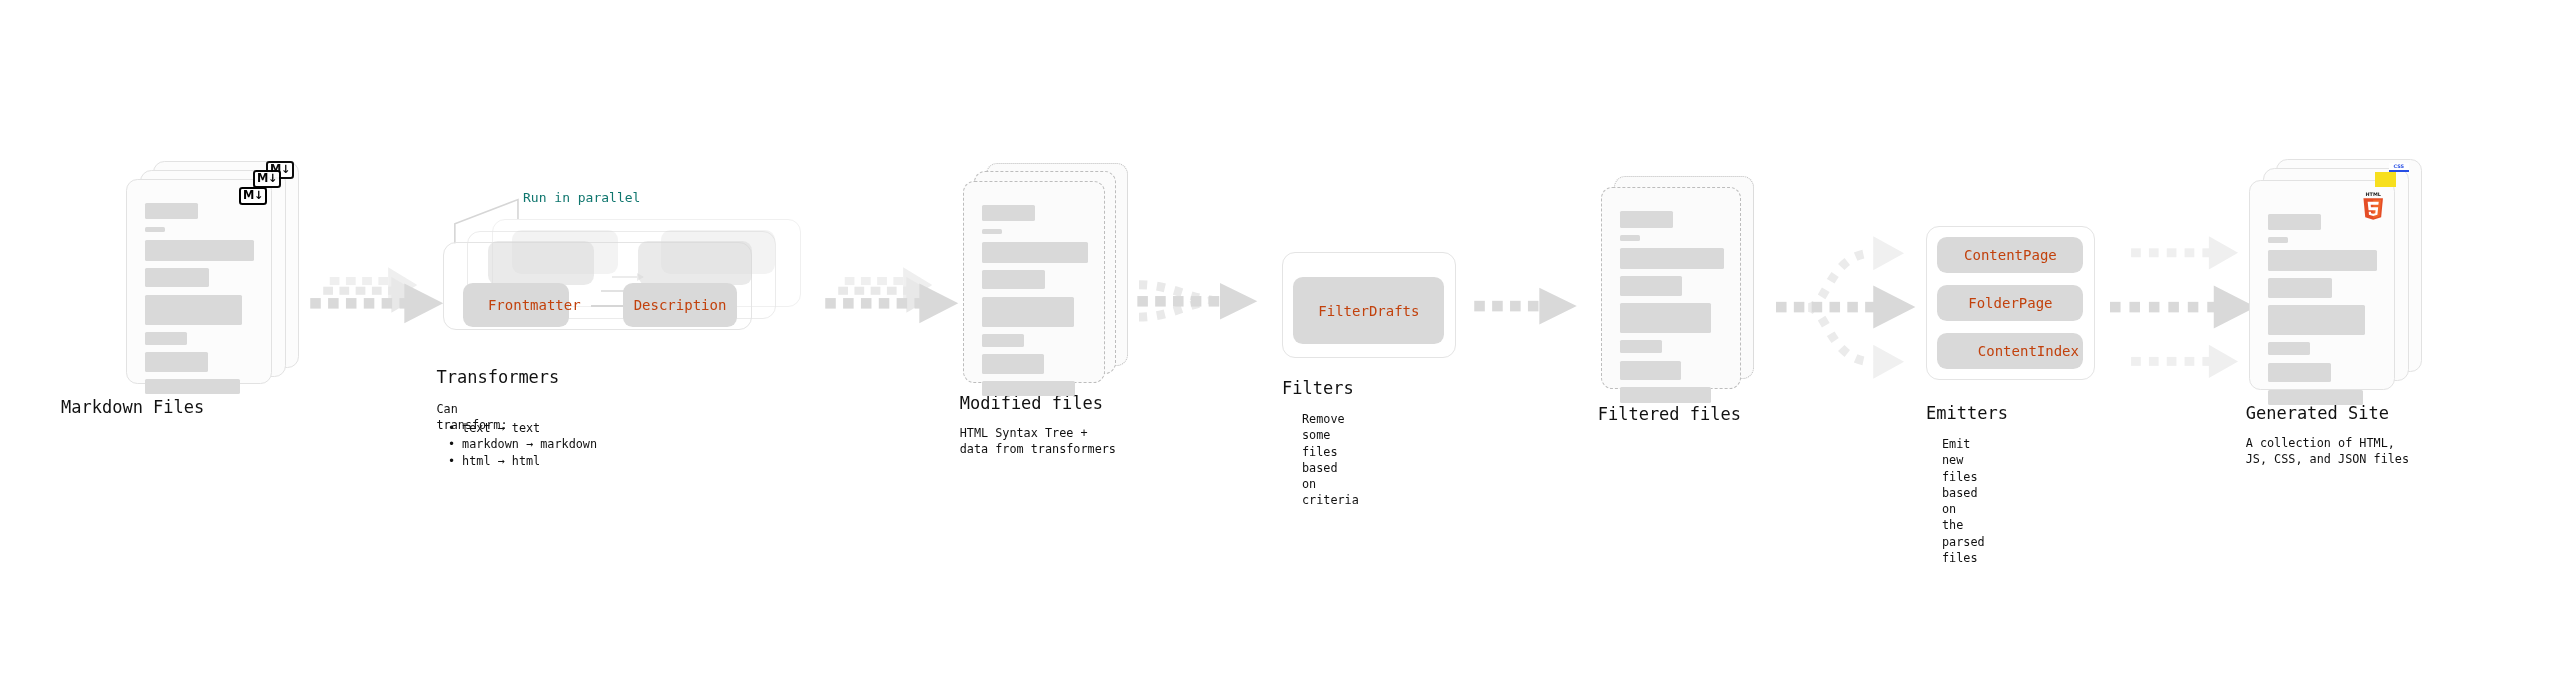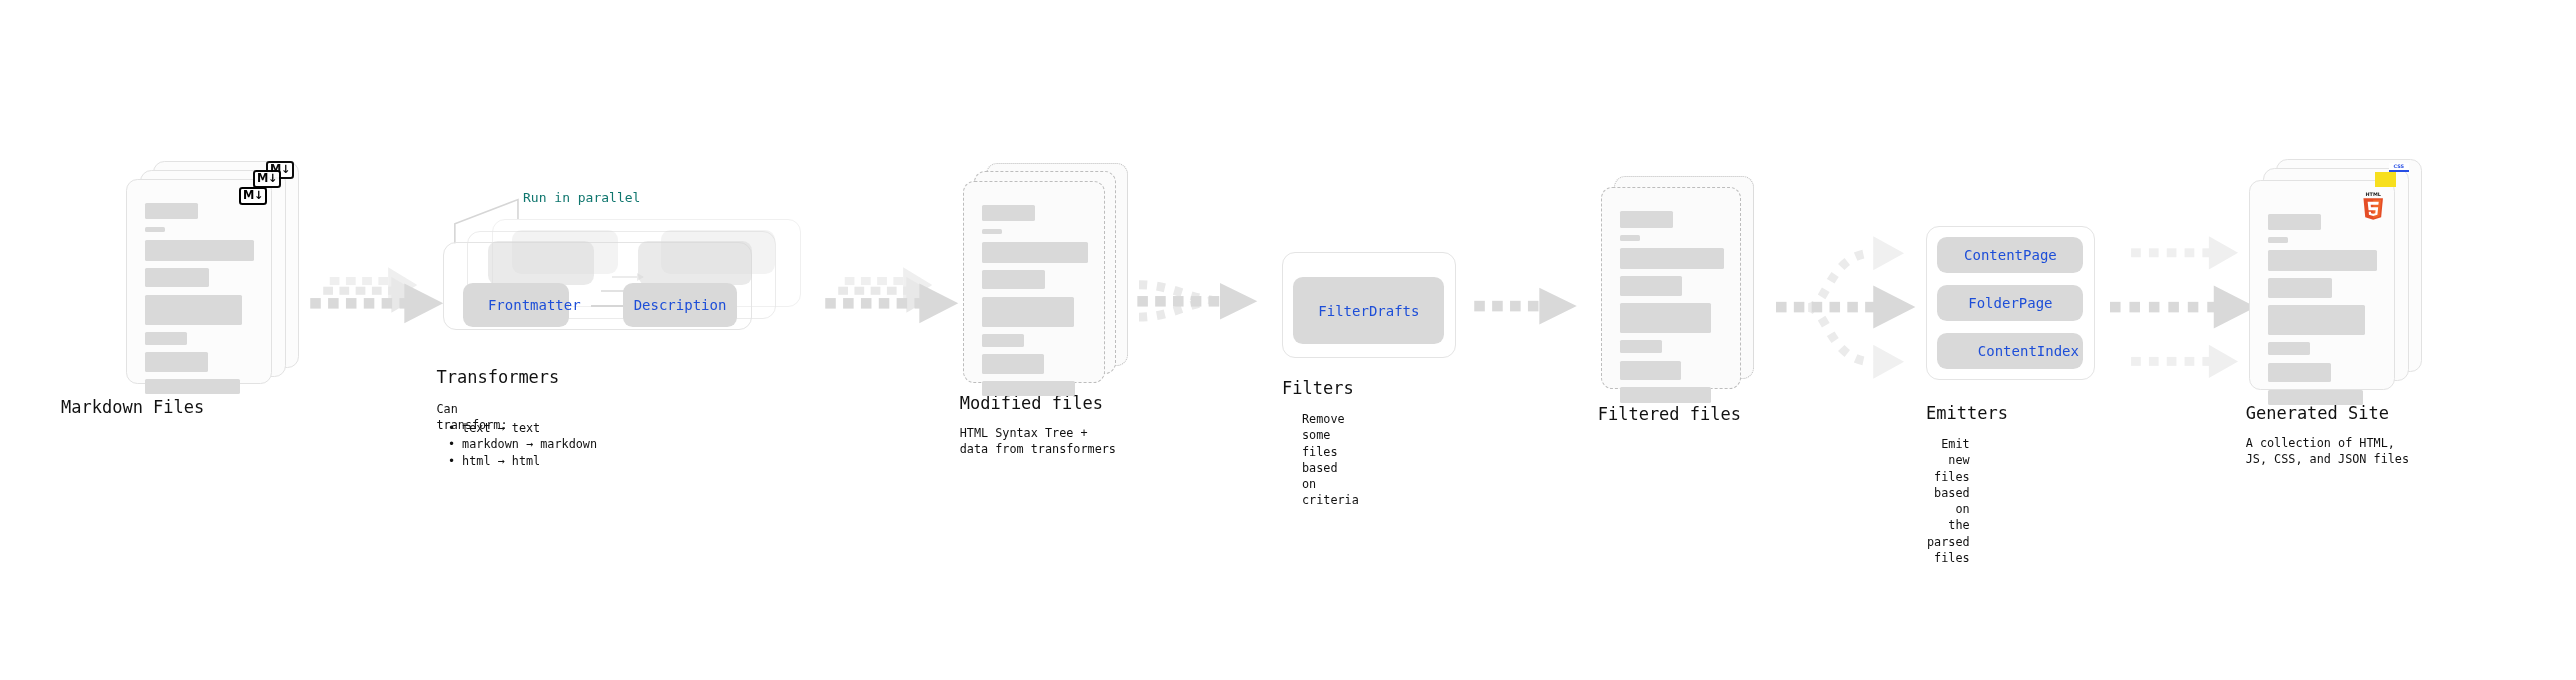--- a/index.html
+++ b/index.html
@@ -67,21 +67,21 @@
     position: absolute;
     border: 1.6px solid #e4e4e4;
     border-radius: 13px;
     background: transparent;
   }
   .chip {
     position: absolute;
     background: #d9d9d9;
     border-radius: 9.8px;
     display: flex; align-items: center; justify-content: center;
-    font-size: 14px; color: #1d4ed8; white-space: nowrap;
+    font-size: 14px; color: #c2410c; white-space: nowrap;
     font-family: "DejaVu Sans Mono", "Liberation Mono", monospace;
   }
   .chip.ghost1 { opacity: 0.55; }
   .chip.ghost2 { opacity: 0.32; }
 
   .thinarrow { position: absolute; height: 1.6px; background: #d6d6d6; }
   .thinarrow:after {
     content: ""; position: absolute; right: -0.8px; top: -3.3px;
     border-left: 7.3px solid #d6d6d6;
     border-top: 4.1px solid transparent;
@@ -332,21 +332,21 @@
       </g>
     </svg>
   </div>
 
   <div class="node" style="left:1926px; top:226px;">
     <div class="groupbox" style="left:0px; top:0px; width:169px; height:154px; background:#ffffff;"></div>
     <div class="chip" style="left:11.4px; top:11.4px;  width:146px; height:36px;">ContentPage</div>
     <div class="chip" style="left:11.4px; top:59px;  width:146px; height:36px;">FolderPage</div>
     <div class="chip" style="left:11.4px; top:107px; width:146px; height:36px;padding-left:36px;">ContentIndex</div>
     <div class="title" style="left:0px; top:177px;">Emitters</div>
-    <div class="subtitle" style="left:1px; top:210px;text-align:right;">Emit new files based on
+    <div class="subtitle" style="left:16px; top:210px;">Emit new files based on
 the parsed files</div>
   </div>
 
   <div class="arrowgrp" style="left:2110px; top:226px;">
     <svg width="154" height="163" viewBox="0 0 190 200">
       <g fill="#efefef">
         <rect x="26" y="27" width="12" height="11"></rect>
           <rect x="48" y="27" width="12" height="11"></rect>
         <rect x="70" y="27" width="12" height="11"></rect>
           <rect x="92" y="27" width="12" height="11"></rect>

